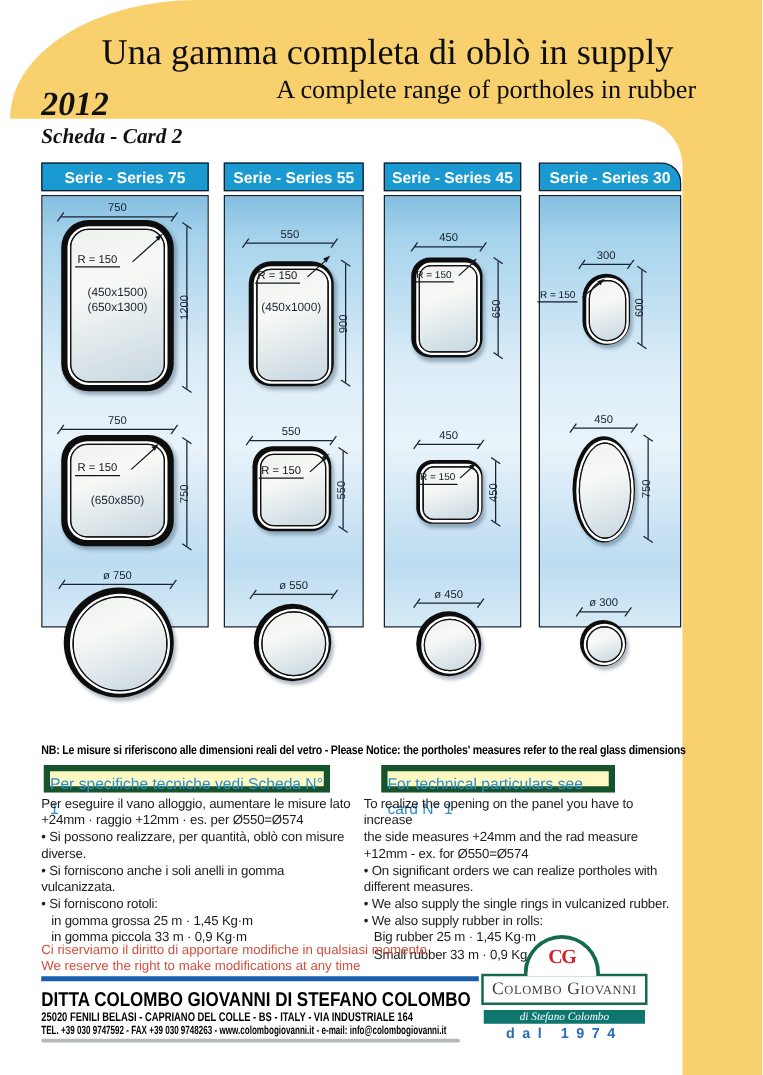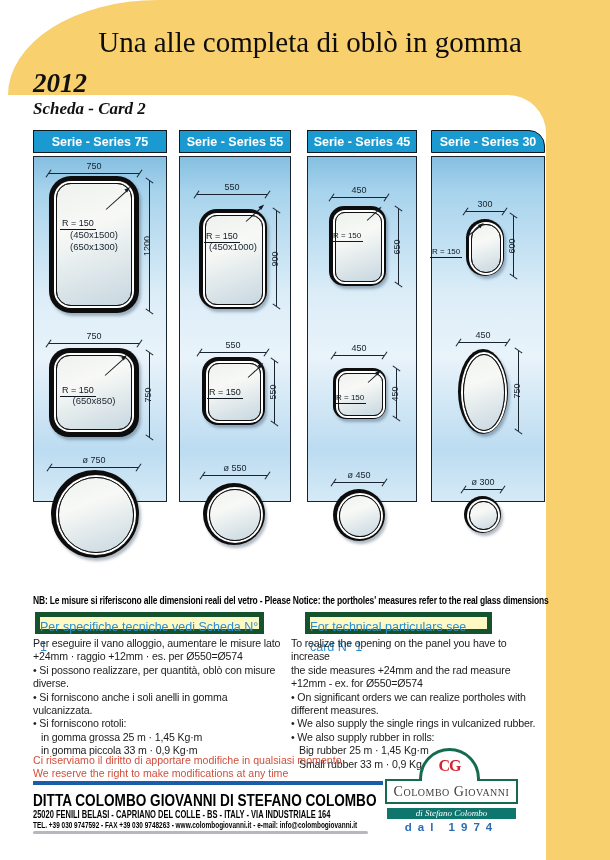--- a/index.html
+++ b/index.html
@@ -39,21 +39,21 @@
   .dimv::before,.dimv::after{content:"";position:absolute;left:-4px;width:9px;height:1px;
         background:#1a2430;transform:rotate(35deg);}
   .dimv::before{top:-1px;} .dimv::after{bottom:-1px;}
   .dimv .lbl{position:absolute;left:0;top:50%;transform:translate(-58%,-50%) rotate(-90deg);
         white-space:nowrap;font-size:9px;color:#16202c;}
 
   .ring{position:absolute;background:#0d0d0d;box-shadow:2px 3px 3px rgba(30,55,80,.35);}
   .glass{position:absolute;border:1px solid #111;box-shadow:0 0 0 2px #fff;
         background:linear-gradient(160deg,#eef1ee 0%,#f8f9f6 35%,#c7d7e0 100%);}
   .rlabel{position:absolute;font-size:9px;color:#101820;border-bottom:1px solid #101820;
-        padding:0 2px 1px 2px;white-space:nowrap;margin-top:16px;}
+        padding:0 2px 1px 2px;white-space:nowrap;}
   .rlabel.small{font-size:8px;}
   .rarrow{position:absolute;height:1px;background:#101820;transform-origin:left center;}
   .rarrow::after{content:"";position:absolute;right:-5px;top:-2px;width:0;height:0;
         border-left:6px solid #101820;border-top:2.5px solid transparent;
         border-bottom:2.5px solid transparent;}
   .inner-lbls{position:absolute;text-align:center;font-size:9.5px;color:#1a2430;
         line-height:12px;}
 
   .nb-note{position:absolute;left:33px;top:595px;width:540px;font-size:10px;
         font-weight:bold;white-space:nowrap;transform:scaleX(.85);transform-origin:left;
@@ -92,21 +92,22 @@
   .logo-since{position:absolute;left:0;top:73px;width:133px;text-align:center;
         color:#2B6CB5;font-size:11.5px;font-weight:bold;letter-spacing:6px;}
 </style>
 </head>
 <body>
 
 <div class="page">
   <div class="yellow-bg"></div>
   <div class="content-panel"></div>
 
-  <div class="title-it">Una alle completa di oblò in gomma</div>
+  <div class="title-it">Una gamma completa di oblò in supply</div>
+  <div class="title-en">A complete range of portholes in rubber</div>
   <div class="year">2012</div>
   <div class="card-label">Scheda - Card 2</div>
 
   <div class="col" style="left:33px;width:134px;">
     <div class="col-header">Serie - Series 75</div>
     <div class="col-body">
       <div class="dimh" style="left:15px;top:4px;width:90px;">
         <span class="lbl">750</span>
           <span class="line"></span>
       </div>

